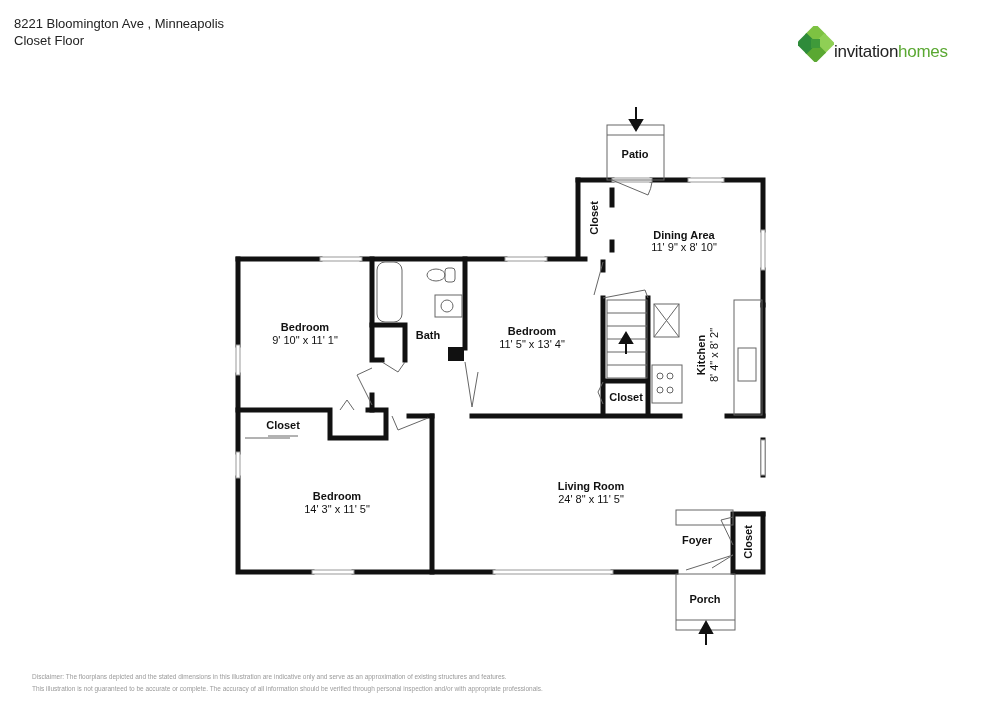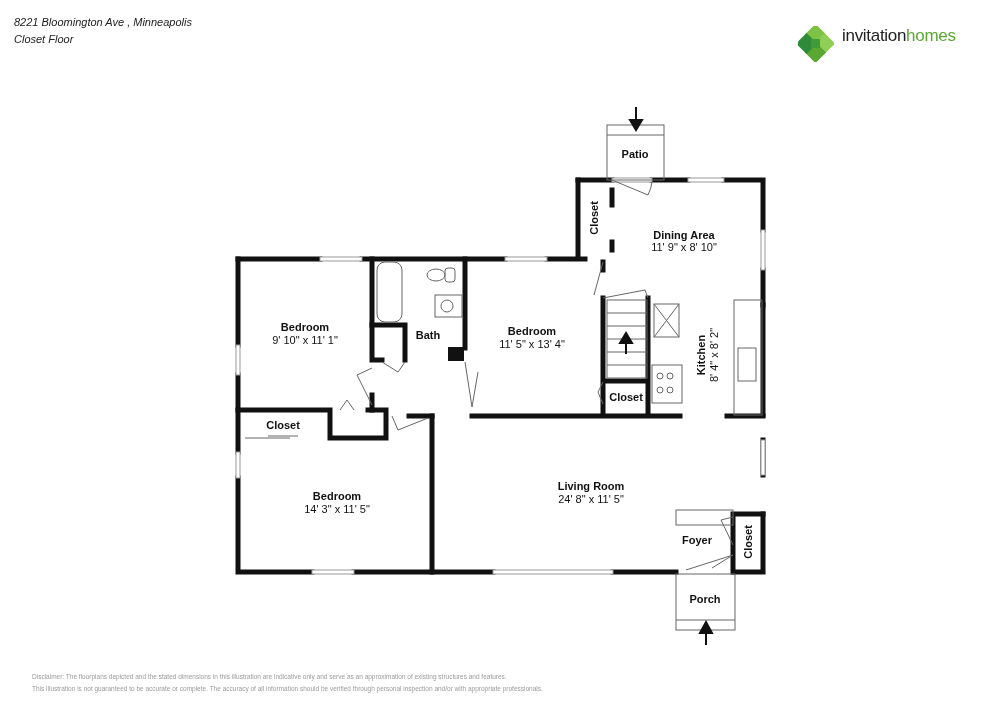--- a/index.html
+++ b/index.html
@@ -1,20 +1,20 @@
 <!DOCTYPE html>
 <html><head>
 <meta charset="utf-8">
 <style>
   html,body{margin:0;padding:0;background:#fff;}
   body{width:1000px;height:707px;position:relative;overflow:hidden;font-family:"Liberation Sans",sans-serif;color:#111;}
-  .hdr{position:absolute;left:14px;font-size:11px;color:#222;font-style:italic;}
+  .hdr{position:absolute;left:14px;font-size:13px;color:#222;}
   #addr{top:16px;}
   #floor{top:33px;}
-  .logo{position:absolute;left:798px;top:26px;display:flex;align-items:flex-start;gap:8px;}
+  .logo{position:absolute;left:798px;top:26px;display:flex;align-items:flex-end;}
   .logo-text{font-size:17px;font-weight:normal;letter-spacing:-0.3px;}
   .logo-text .a{color:#222;}
   .logo-text .b{color:#5aa832;}
   .disc{position:absolute;left:32px;font-size:6.5px;color:#9a9a9a;}
   #disc1{top:673px;}
   #disc2{top:685px;}
   svg#plan{position:absolute;left:0;top:0;}
   .room-name{font-family:"Liberation Sans",sans-serif;font-size:11px;font-weight:bold;fill:#111;}
   .room-dim{font-family:"Liberation Sans",sans-serif;font-size:11px;fill:#111;}
 </style>

